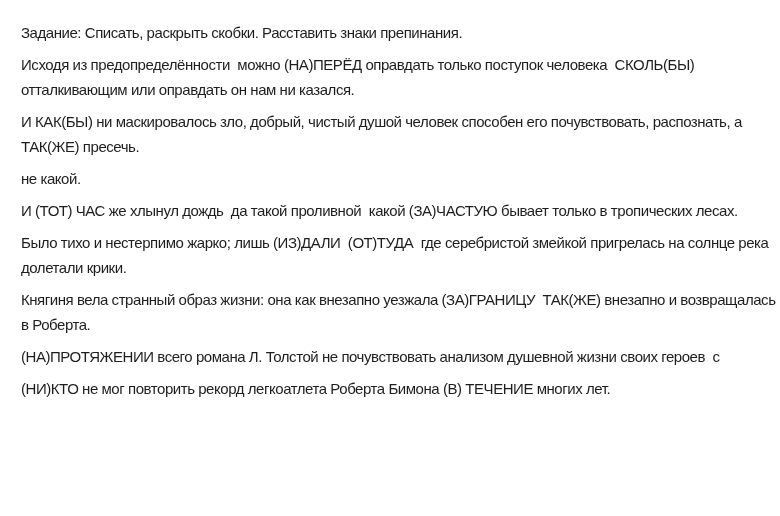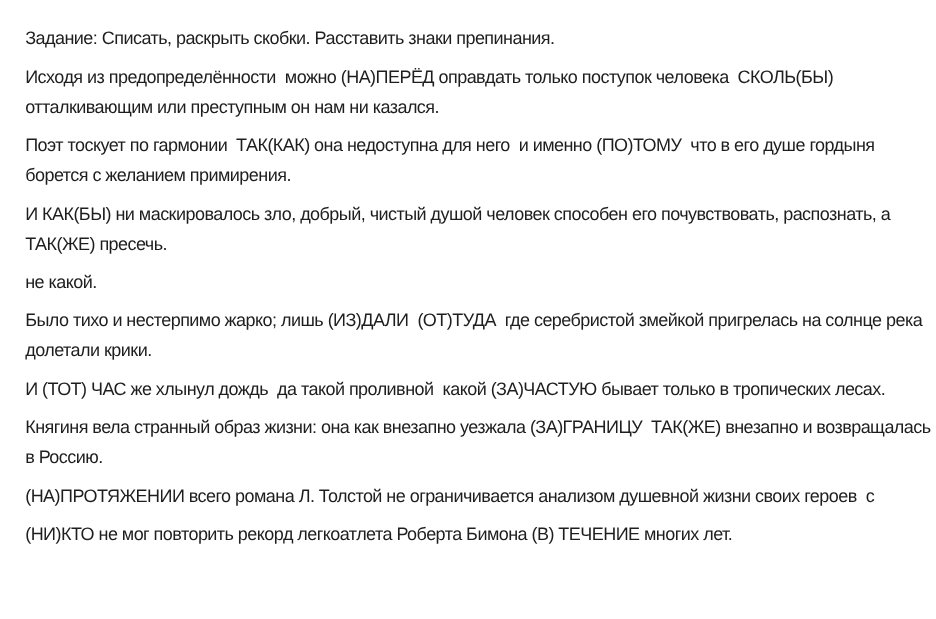--- a/index.html
+++ b/index.html
@@ -37,52 +37,48 @@
 <body>
 
 <div class="page">
 
   <p class="para">
     <span class="line">Задание: Списать, раскрыть скобки. Расставить знаки препинания.</span>
   </p>
 
   <p class="para">
     <span class="line">Исходя из предопределённости  можно (НА)ПЕРЁД оправдать только поступок человека  СКОЛЬ(БЫ)</span>
-    <span class="line">отталкивающим или преступным он нам ни казался.</span>
+    <span class="line">отталкивающим или оправдать он нам ни казался.</span>
   </p>
 
-  <p class="para">
-    <span class="line">Поэт тоскует по гармонии  ТАК(КАК) она недоступна для него  и именно (ПО)ТОМУ  что в его душе гордыня</span>
-    <span class="line">борется с желанием примирения.</span>
-  </p>
 
   <p class="para">
     <span class="line">И КАК(БЫ) ни маскировалось зло, добрый, чистый душой человек способен его почувствовать, распознать, а</span>
     <span class="line">ТАК(ЖЕ) пресечь.</span>
   </p>
 
   <p class="para">
     <span class="line">не какой.</span>
   </p>
 
   <p class="para">
+    <span class="line">И (ТОТ) ЧАС же хлынул дождь  да такой проливной  какой (ЗА)ЧАСТУЮ бывает только в тропических лесах.</span>
+  </p>
+
+  <p class="para">
     <span class="line">Было тихо и нестерпимо жарко; лишь (ИЗ)ДАЛИ  (ОТ)ТУДА  где серебристой змейкой пригрелась на солнце река</span>
     <span class="line">долетали крики.</span>
   </p>
 
   <p class="para">
-    <span class="line">И (ТОТ) ЧАС же хлынул дождь  да такой проливной  какой (ЗА)ЧАСТУЮ бывает только в тропических лесах.</span>
+    <span class="line">Княгиня вела странный образ жизни: она как внезапно уезжала (ЗА)ГРАНИЦУ  ТАК(ЖЕ) внезапно и возвращалась</span>
+    <span class="line">в Роберта.</span>
   </p>
 
   <p class="para">
-    <span class="line">Княгиня вела странный образ жизни: она как внезапно уезжала (ЗА)ГРАНИЦУ  ТАК(ЖЕ) внезапно и возвращалась</span>
-    <span class="line">в Россию.</span>
-  </p>
-
-  <p class="para">
-    <span class="line">(НА)ПРОТЯЖЕНИИ всего романа Л. Толстой не ограничивается анализом душевной жизни своих героев  с</span>
+    <span class="line">(НА)ПРОТЯЖЕНИИ всего романа Л. Толстой не почувствовать анализом душевной жизни своих героев  с</span>
   </p>
 
   <p class="para">
     <span class="line">(НИ)КТО не мог повторить рекорд легкоатлета Роберта Бимона (В) ТЕЧЕНИЕ многих лет.</span>
   </p>
 
 </div>
 
 </body></html>

